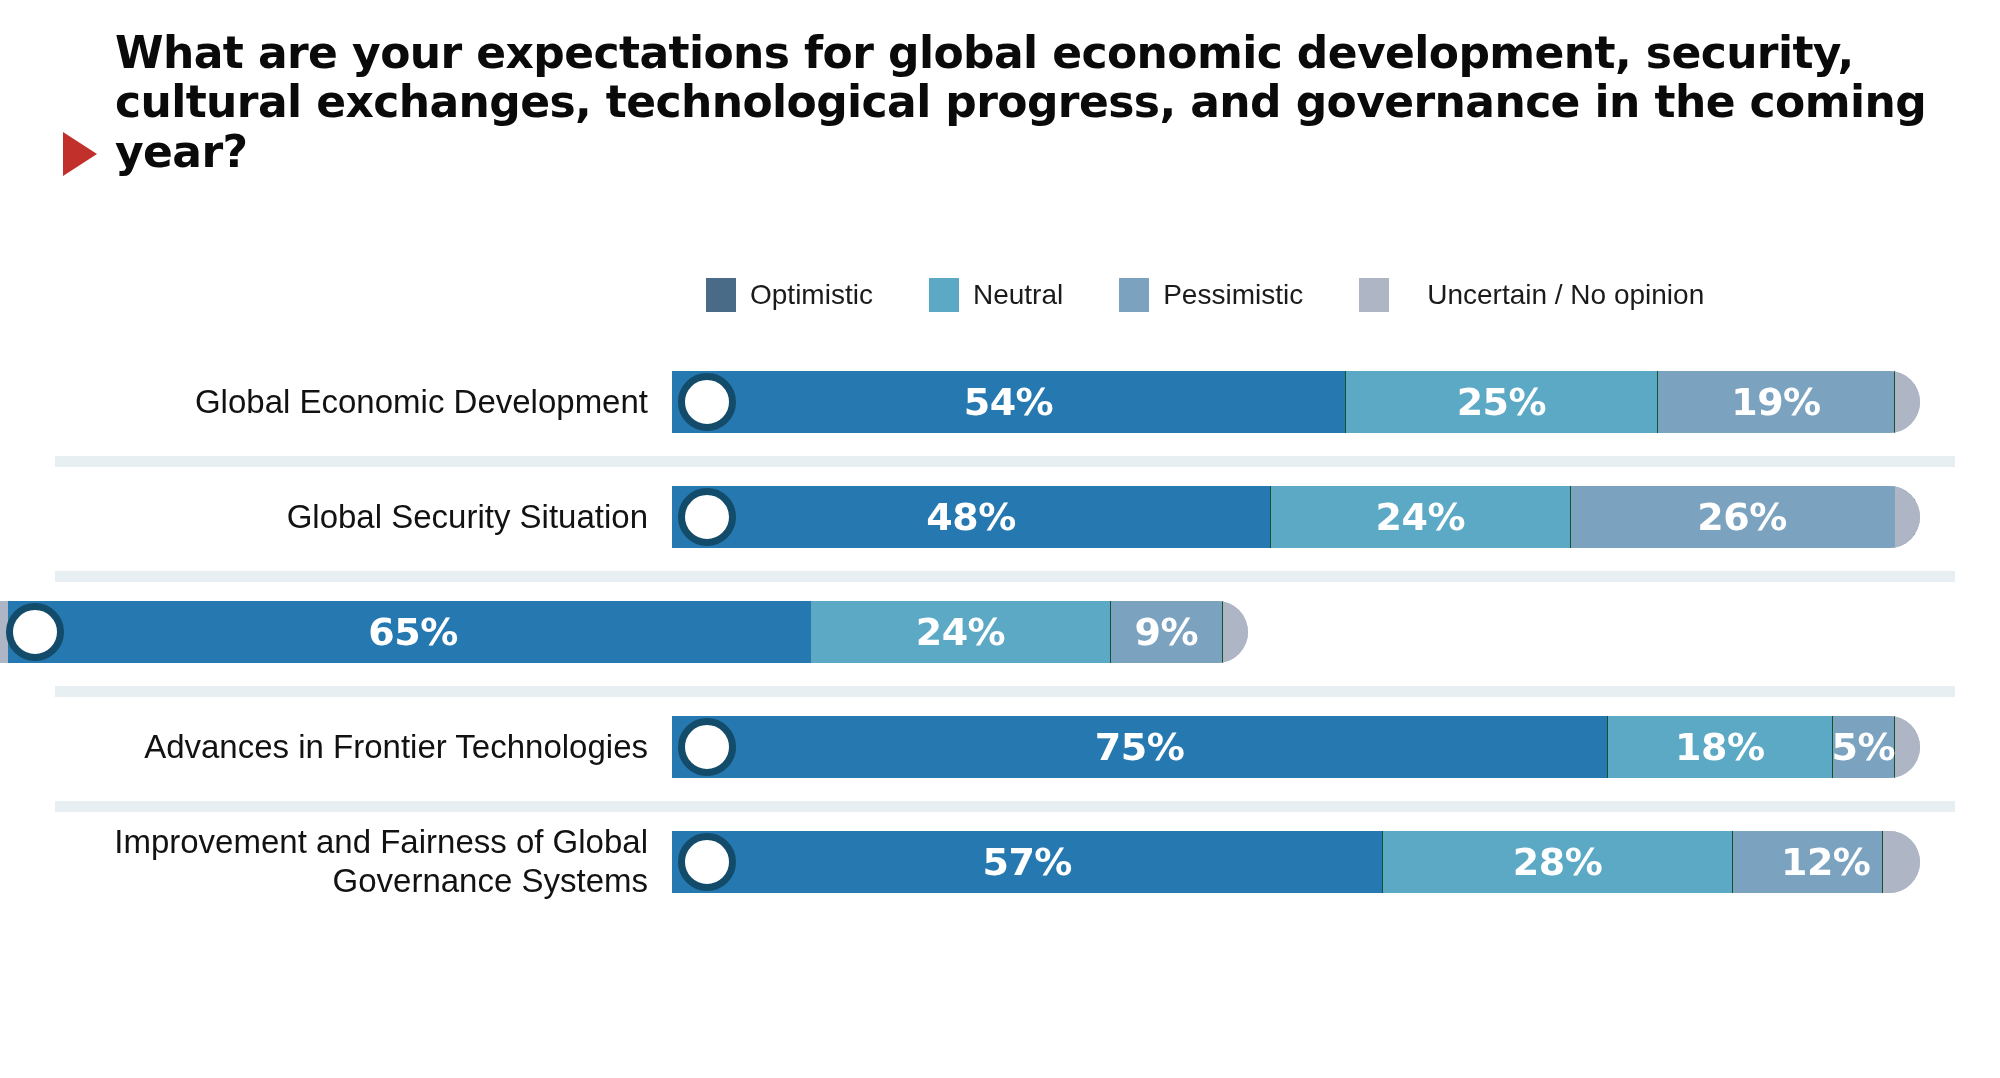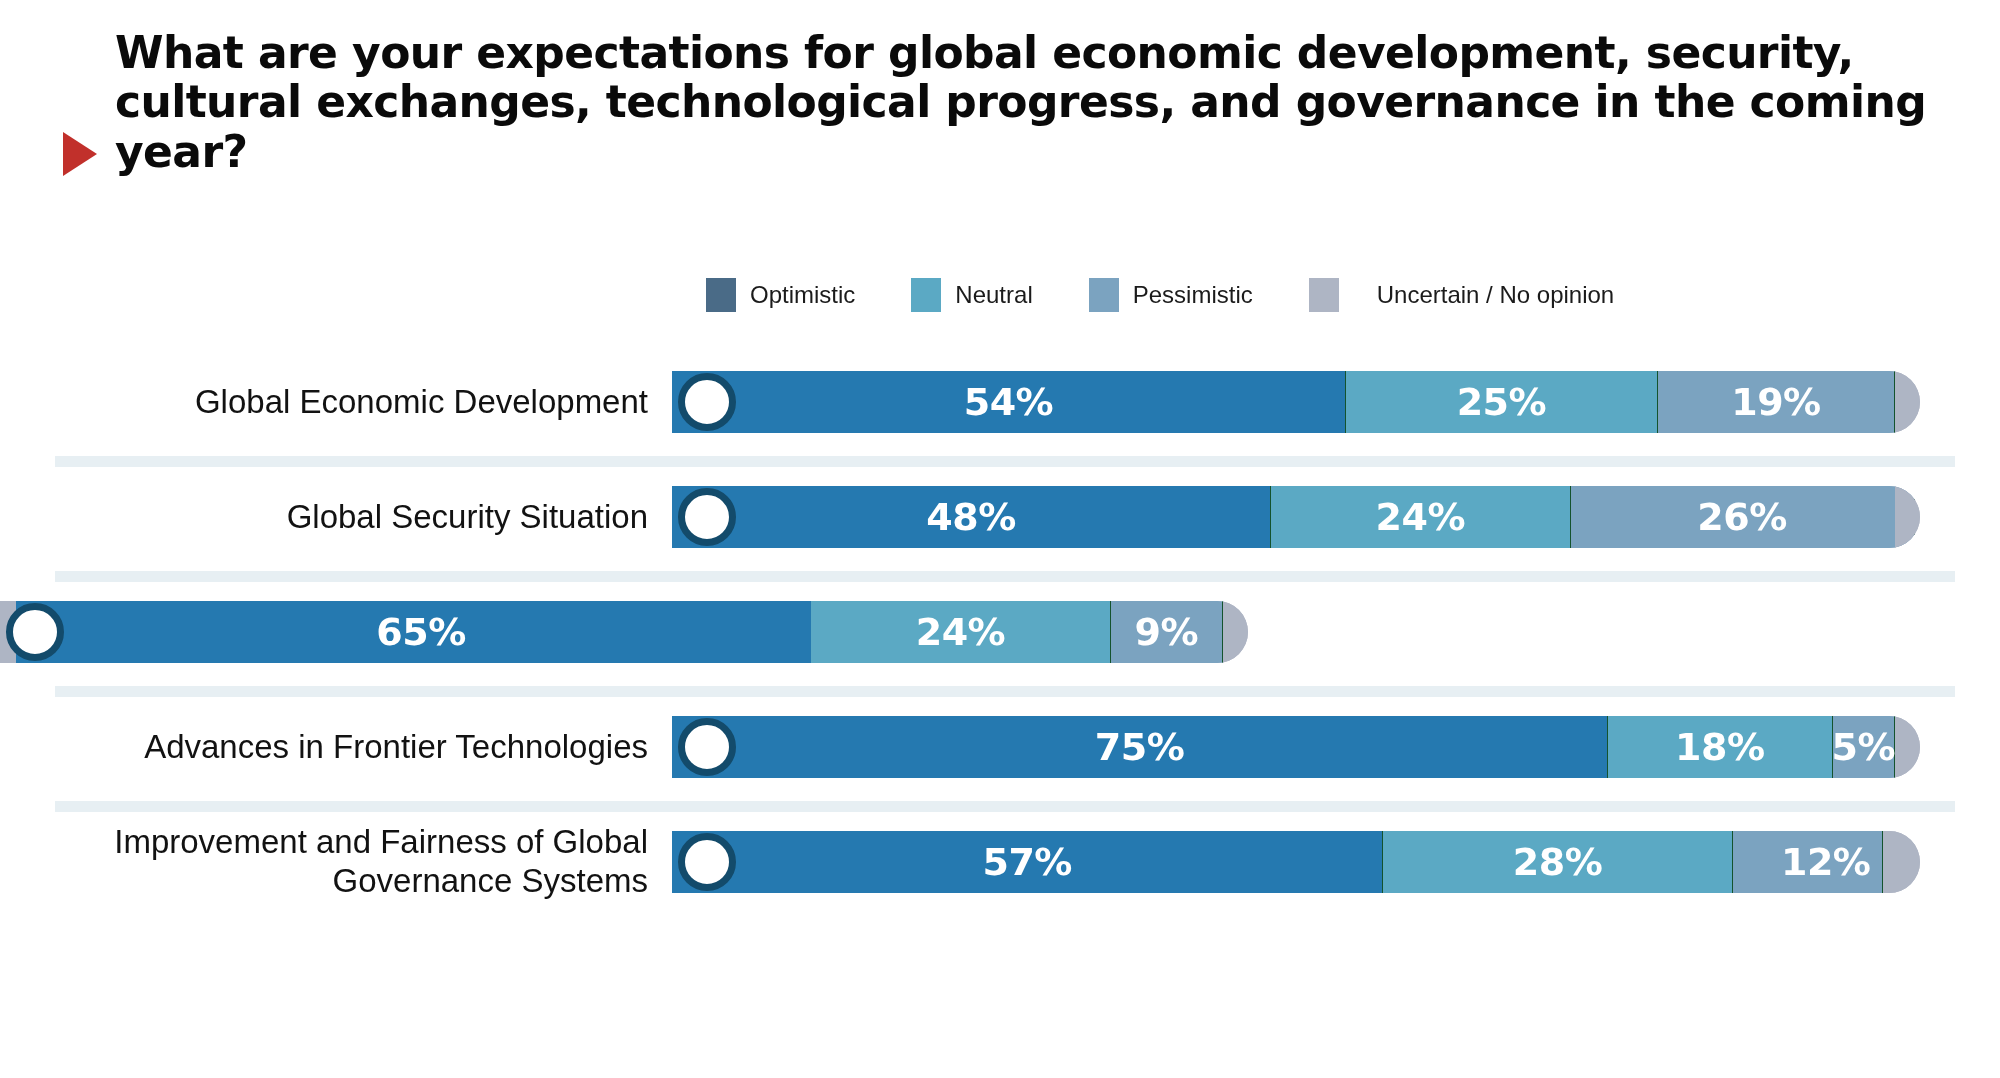--- a/index.html
+++ b/index.html
@@ -62,21 +62,21 @@
   }
   .legend-item:last-child { margin-right: 0; gap: 24px; }
   .legend-swatch {
     width: 30px;
     height: 34px;
     margin-right: 14px;
     flex: 0 0 auto;
   }
   .legend-label {
     font-family: "Liberation Sans", sans-serif;
-    font-size: 24px;
+    font-size: 28px;
     color: #1b1b1b;
     white-space: nowrap;
   }
 
   
   .rows {
     position: absolute;
     left: 0;
     top: 352px;
     width: 2000px;
@@ -237,21 +237,21 @@
           </div>
           <div class="bar-knob"></div>
         </div>
       </div>
       <div class="separator">
         <i></i>
       </div>
       <div class="row">
         <div class="bar-wrap">
           <div class="bar-track">
-            <div class="seg seg-optimistic" style="left: 16px; width: 811.2px;">
+            <div class="seg seg-optimistic" style="left: 8px; width: 811.2px;">
               <span class="seg-value">65%</span>
             </div>
             <div class="seg seg-neutral" style="left: 811.2px; width: 299.52px;">
               <span class="seg-value">24%</span>
             </div>
             <div class="seg seg-pessimistic" style="left: 1110.72px; width: 112.32px;">
               <span class="seg-value">9%</span>
             </div>
             <div class="seg seg-uncertain" style="left: 1223.04px; width: 24.96px;"></div>
           </div>

